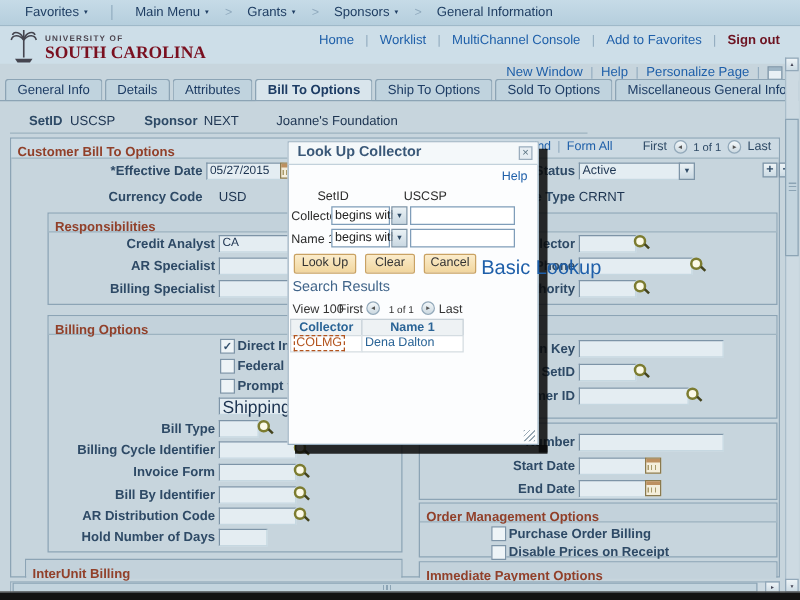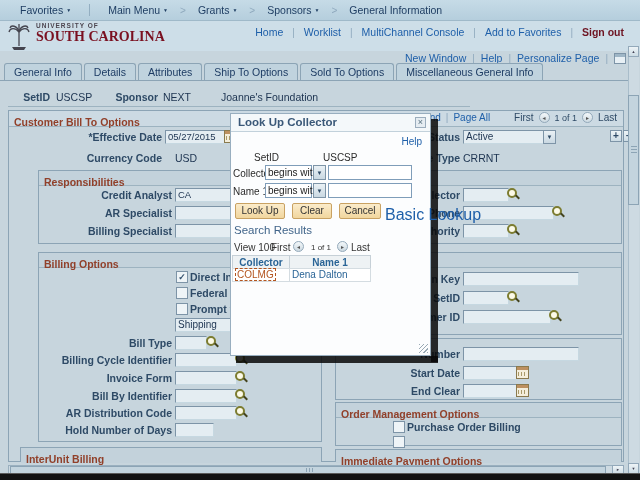--- a/index.html
+++ b/index.html
@@ -63,21 +63,21 @@
     <span class="sep" style="margin:0 6px;">&gt;</span>
     <span style="display:flex;gap:3px;align-items:center;">
       <span>Sponsors</span>
       <span style="font-size:5px;">▼</span>
     </span>
     <span class="sep" style="margin:0 6px;">&gt;</span>
     <span>General Information</span>
   </div>
 
   <div class="abs" style="left:0;top:21px;width:640px;height:30px;background:#cddee8;"></div>
-  <div class="abs" style="left:6px;top:23px;display:flex;align-items:flex-start;gap:4px;">
+  <div class="abs" style="left:6px;top:23px;display:flex;align-items:center;gap:4px;">
     <span>
       <svg width="26" height="28" viewBox="0 0 26 28">
         <g stroke="#45454f" fill="none" stroke-width="1.3">
           <line x1="13" y1="9" x2="13" y2="23"></line>
           <path d="M13 9 C9 4,4 5,3 9"></path>
           <path d="M13 9 C17 4,22 5,23 9"></path>
           <path d="M13 9 C11 2,5 2,4 5"></path>
           <path d="M13 9 C15 2,21 2,22 5"></path>
           <path d="M13 9 C13 4,13 2,13 1"></path>
         </g>
@@ -108,40 +108,41 @@
     <span class="sep">|</span>
     <span class="link">Personalize Page</span>
     <span class="sep">|</span>
     <span style="width:10px;height:9px;background:linear-gradient(#9fb6c6 0 3px,#e8f0f5 3px);border:1px solid #7d94a7;display:inline-block;"></span>
   </div>
 
   <div class="tabbar">
     <span class="tab">General Info</span>
     <span class="tab">Details</span>
     <span class="tab">Attributes</span>
+    <span class="tab active">Bill To Options</span>
     <span class="tab">Ship To Options</span>
     <span class="tab">Sold To Options</span>
     <span class="tab">Miscellaneous General Info</span>
   </div>
   <div class="abs" style="left:0;top:80px;width:628px;height:1px;background:#8ca4b5;"></div>
 
   <div class="lbl" style="left:10px;top:91px;width:40px;">SetID</div>
   <div class="val" style="left:56px;top:91px;">USCSP</div>
   <div class="lbl" style="left:100px;top:91px;width:58px;">Sponsor</div>
   <div class="val" style="left:163px;top:91px;">NEXT</div>
   <div class="val" style="left:221px;top:91px;">Joanne's Foundation</div>
   <div class="abs" style="left:8px;top:106px;width:462px;height:1px;background:#9db3c0;"></div>
 
   <div class="gbox" style="left:8px;top:110px;width:616px;height:352px;">
     <div class="ghdr" style="background:#ccdae3;height:14px;">
       <span class="stitle">Customer Bill To Options</span>
       <span style="position:absolute;right:6px;top:1px;display:flex;gap:5px;align-items:center;">
         <span class="link" style="font-size:10px;">Find</span>
         <span class="sep">|</span>
-        <span class="link" style="font-size:10px;">Page All</span>
+        <span class="link" style="font-size:10px;">Form All</span>
         <span style="width:14px;"></span>
         <span style="font-size:10px;color:#2e4a66;">First</span>
         <span class="cnav" style="position:static;">◄</span>
         <span style="font-size:9px;color:#2e4a66;">1 of 1</span>
         <span class="cnav" style="position:static;">►</span>
         <span style="font-size:10px;color:#2e4a66;">Last</span>
       </span>
     </div>
   </div>
 
@@ -211,21 +212,21 @@
       <span class="stitle">Billing Options</span>
     </div>
   </div>
   <div class="cb" style="left:176px;top:271px;">✓</div>
   <div class="cblbl" style="left:190px;top:271px;">Direct Invoice</div>
   <div class="cb" style="left:176px;top:287px;"></div>
   <div class="cblbl" style="left:190px;top:287px;">Federal Highway</div>
   <div class="cb" style="left:176px;top:303px;"></div>
   <div class="cblbl" style="left:190px;top:303px;">Prompt for Billing</div>
 
-  <div class="inp" style="left:175px;top:318px;width:64px;font-size:10px;">Shipping</div>
+  <div class="inp" style="left:175px;top:318px;width:64px;font-size:14px;">Shipping</div>
   <div class="ddbtn" style="left:242px;top:318px;">▼</div>
 
   <div class="lbl" style="left:30px;top:337px;width:142px;">Bill Type</div>
   <div class="inp" style="left:175px;top:336px;width:26px;"></div>
   <div class="mag" style="left:206px;top:336px;">
       <span class="g1"></span>
       <span class="g2"></span>
     </div>
 
   <div class="lbl" style="left:30px;top:354px;width:142px;">Billing Cycle Identifier</div>
@@ -285,35 +286,36 @@
 
   <div class="gbox" style="left:335px;top:338px;width:287px;height:62px;"></div>
   <div class="lbl" style="left:390px;top:348px;width:70px;">Number</div>
   <div class="inp" style="left:463px;top:347px;width:110px;"></div>
   <div class="lbl" style="left:390px;top:367px;width:70px;">Start Date</div>
   <div class="inp" style="left:463px;top:366px;width:48px;"></div>
   <div class="cal" style="left:516px;top:366px;">
       <span class="c1"></span>
       <span class="c2"></span>
     </div>
-  <div class="lbl" style="left:390px;top:385px;width:70px;">End Clear</div>
+  <div class="lbl" style="left:390px;top:385px;width:70px;">End Date</div>
   <div class="inp" style="left:463px;top:384px;width:48px;"></div>
   <div class="cal" style="left:516px;top:384px;">
       <span class="c1"></span>
       <span class="c2"></span>
     </div>
 
   <div class="gbox" style="left:335px;top:402px;width:287px;height:44px;">
     <div class="ghdr">
       <span class="stitle">Order Management Options</span>
     </div>
   </div>
   <div class="cb" style="left:393px;top:421px;"></div>
   <div class="cblbl" style="left:407px;top:421px;">Purchase Order Billing</div>
   <div class="cb" style="left:393px;top:436px;"></div>
+  <div class="cblbl" style="left:407px;top:436px;">Disable Prices on Receipt</div>
 
   <div class="gbox" style="left:335px;top:449px;width:287px;height:13px;padding-left:40px;">
     <div class="ghdr" style="border-bottom:none;height:12px;">
       <span class="stitle">Immediate Payment Options</span>
     </div>
   </div>
 
   <div class="abs" style="left:628px;top:46px;width:11px;height:428px;background:#cddae2;border-left:1px solid #a9bdca;box-sizing:border-box;"></div>
   <div class="abs" style="left:628px;top:46px;width:11px;height:11px;background:linear-gradient(#eef4f7,#ccdbe4);border:1px solid #93a9ba;box-sizing:border-box;font-size:4px;text-align:center;line-height:9px;color:#445;">▲</div>
   <div class="abs" style="left:628px;top:95px;width:11px;height:110px;background:#c3d4de;border:1px solid #8ca4b5;box-sizing:border-box;">

